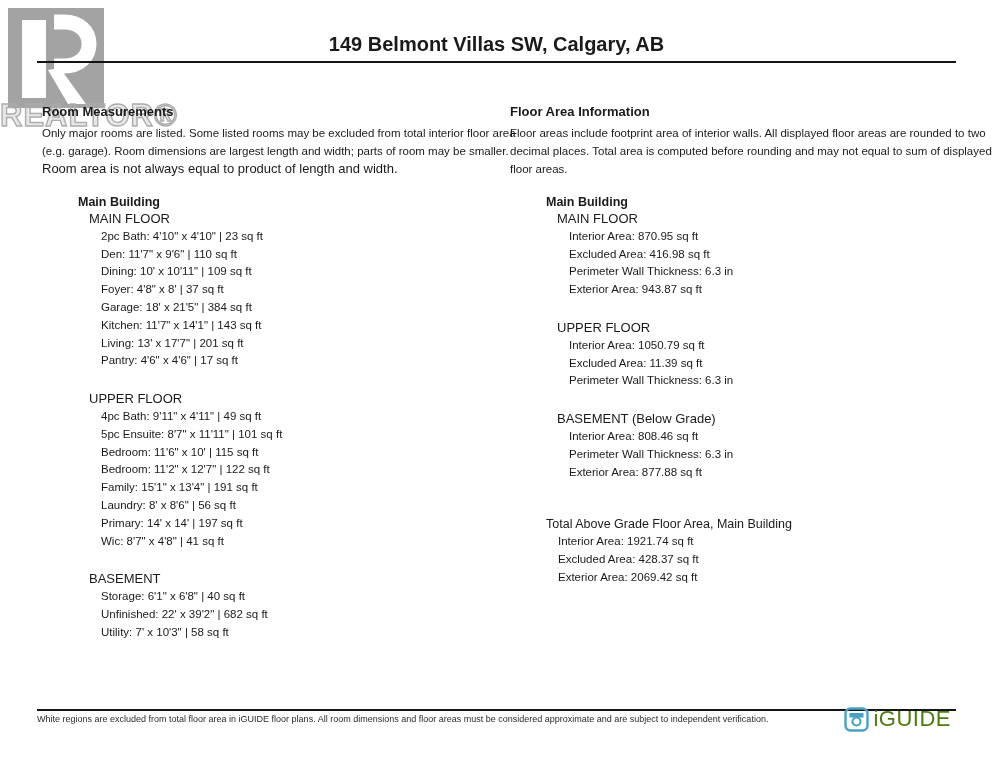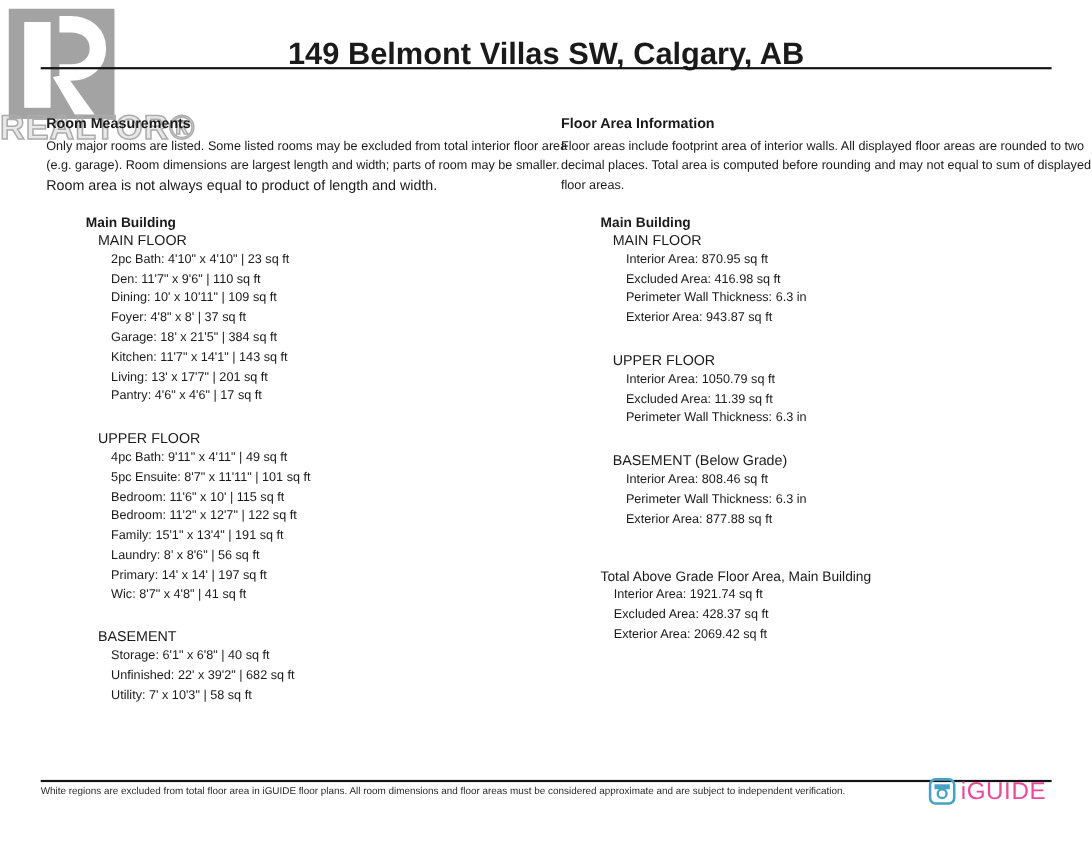--- a/index.html
+++ b/index.html
@@ -27,21 +27,21 @@
     font-size: 31px; font-weight: bold;
     letter-spacing: 1px;
     color: rgba(155,155,155,0.28);
     -webkit-text-stroke: 1.4px #9b9b9b;
     white-space: nowrap;
   }
 
   
   .header-title {
     position: absolute; top: 33px; left: 0; right: 0; z-index: 2;
-    text-align: center; font-size: 28px; font-weight: bold;
+    text-align: center; font-size: 20px; font-weight: bold;
   }
   .header-rule {
     position: absolute; top: 61px; left: 37px; right: 37px; z-index: 2;
     border-top: 2px solid #141414;
   }
   .header-subtitle {
     position: absolute; top: 67px; left: 0; right: 0; z-index: 2;
     text-align: center; font-size: 13.5px; font-weight: bold;
   }
 
@@ -69,21 +69,21 @@
     position: absolute; top: 709px; left: 37px; right: 37px; z-index: 2;
     border-top: 2.5px solid #141414;
   }
   .footer-text {
     position: absolute; top: 714px; left: 37px; width: 760px; z-index: 2;
     font-size: 9px; color: #2a2a2a;
   }
   .brand {
     position: absolute; top: 706px; right: 42px; z-index: 2;
     display: flex; align-items: center; gap: 4px;
-    color: #ec4899;
+    color: #4d7c0f;
   }
   .brand-text {
     font-size: 22px; letter-spacing: 0.5px;
     font-family: "Liberation Sans", sans-serif;
   }
 </style>
 </head>
 <body>
 
 <div class="page">

